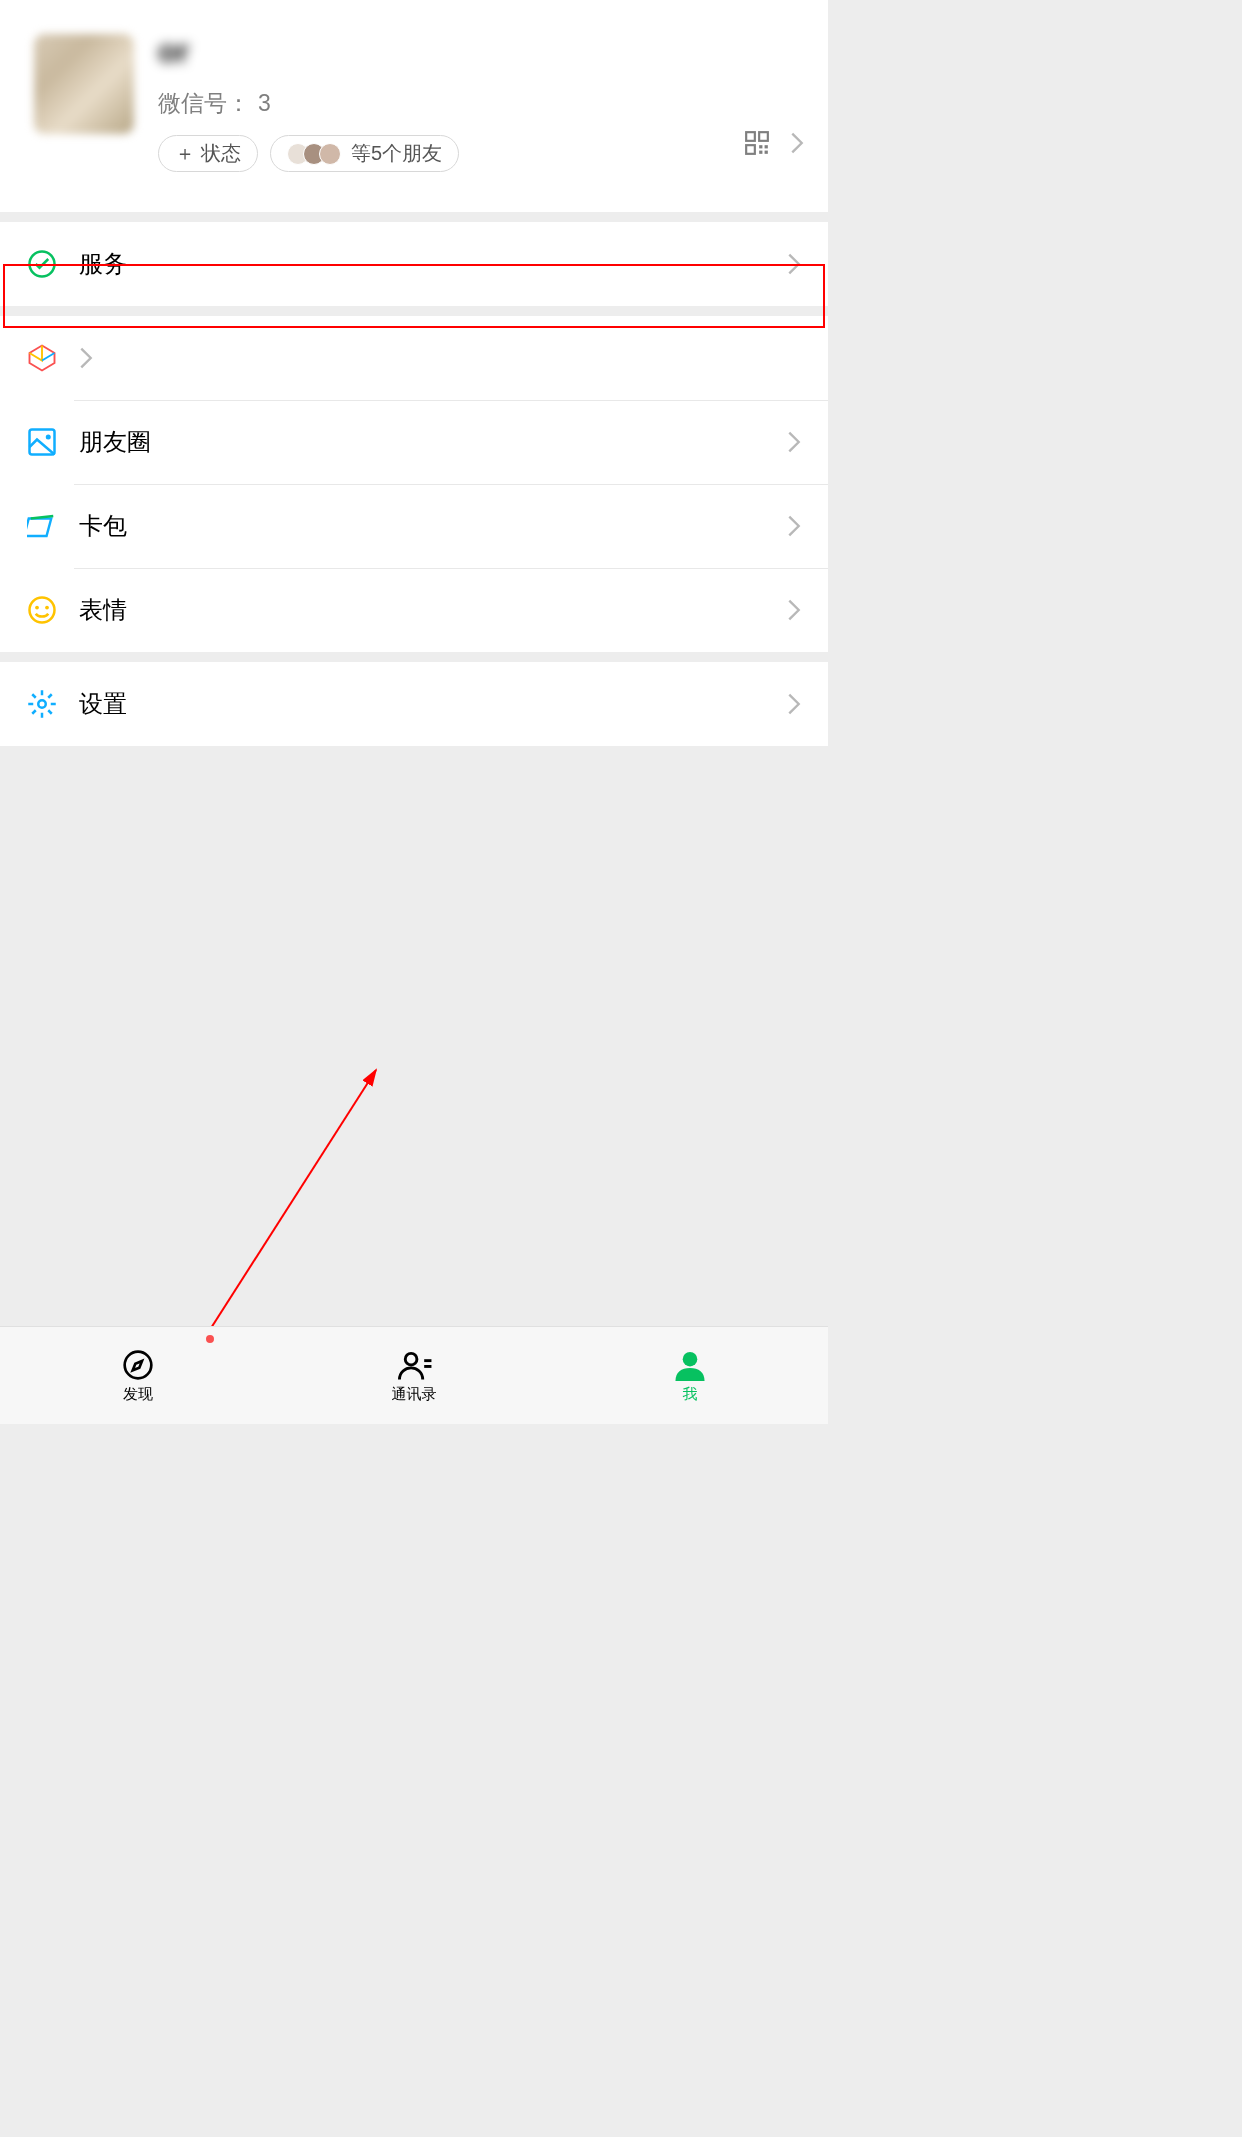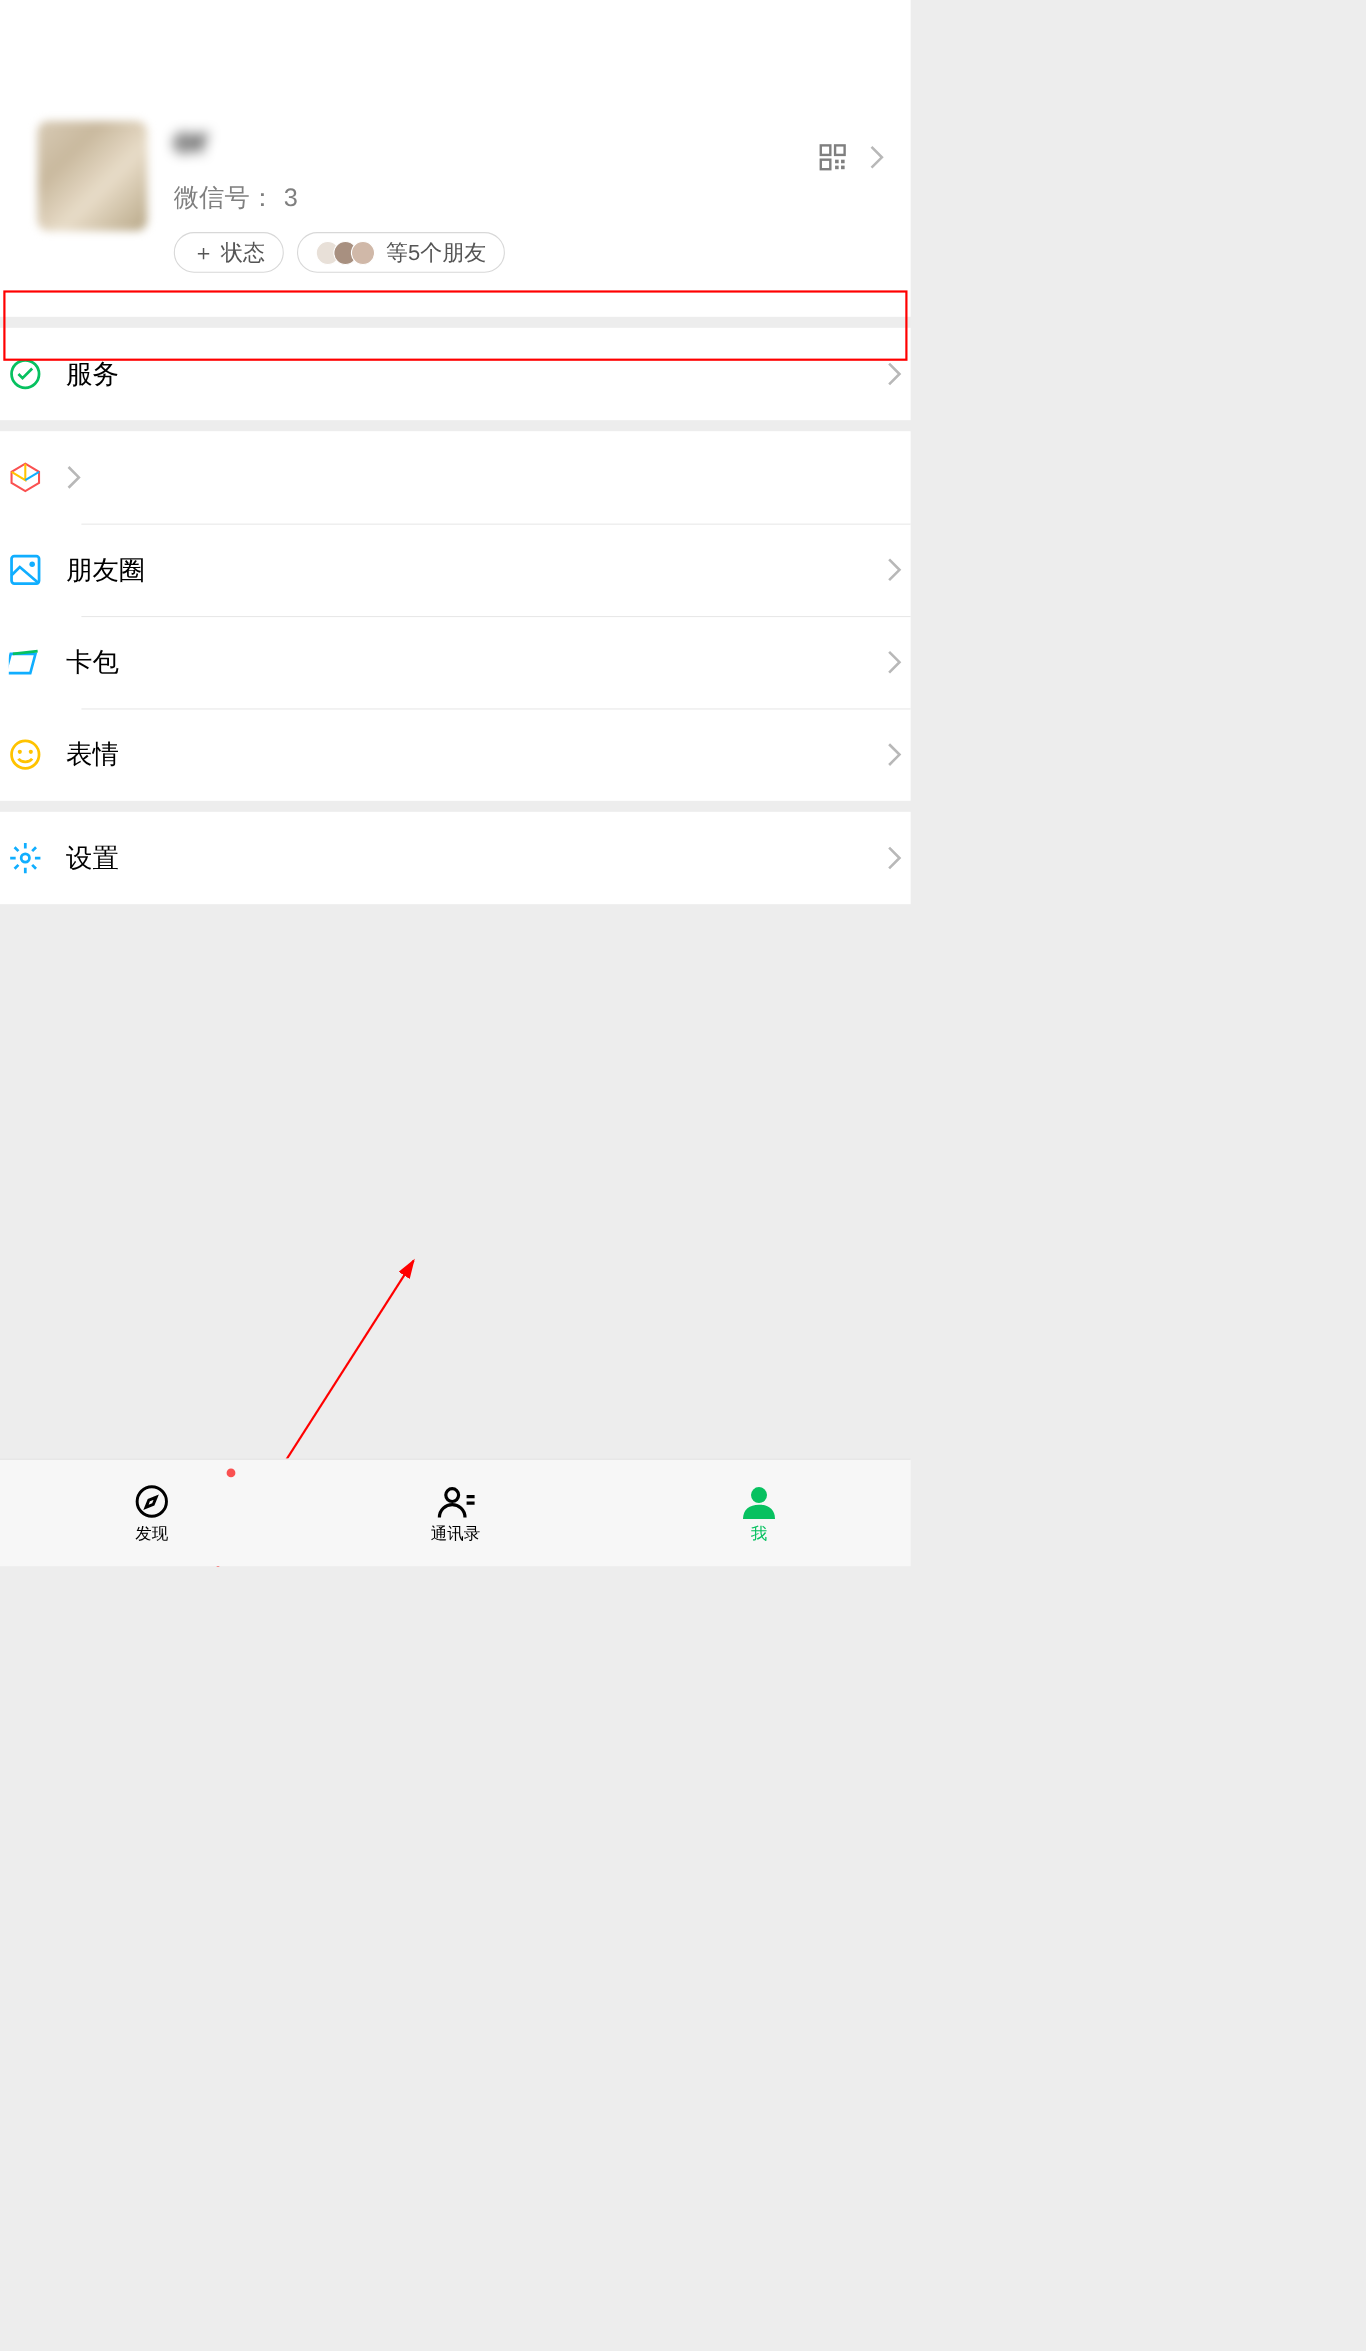--- a/index.html
+++ b/index.html
@@ -6,21 +6,21 @@
     body {
       width: 828px;
       height: 1424px;
       background: #ededed;
       font-family: -apple-system, "PingFang SC", "Helvetica Neue", sans-serif;
       position: relative;
       overflow: hidden;
     }
     .profile-section {
       background: #fff;
-      padding: 110px 24px 40px 34px;
+      padding: 34px 24px 40px 34px;
       display: flex;
       align-items: flex-start;
       position: relative;
     }
     .avatar {
       width: 100px;
       height: 100px;
       border-radius: 10px;
       background: linear-gradient(135deg, #d8cbb6 0%, #c9b99e 30%, #e8dcc8 60%, #b8a888 100%);
       filter: blur(4px);
@@ -91,21 +91,21 @@
     .friend-avatar:nth-child(1) { background: #e8e0d8; }
     .friend-avatar:nth-child(2) { background: #a89080; margin-left: -6px; }
     .friend-avatar:nth-child(3) { background: #d0b8a8; margin-left: -6px; }
     .menu-group {
       margin-top: 10px;
       background: #fff;
     }
     .menu-item {
       display: flex;
       align-items: center;
-      padding: 0 8px;
+      padding: 0 27px;
       height: 84px;
       position: relative;
     }
     .menu-item + .menu-item::before {
       content: "";
       position: absolute;
       left: 74px;
       right: 0;
       top: 0;
       height: 1px;

